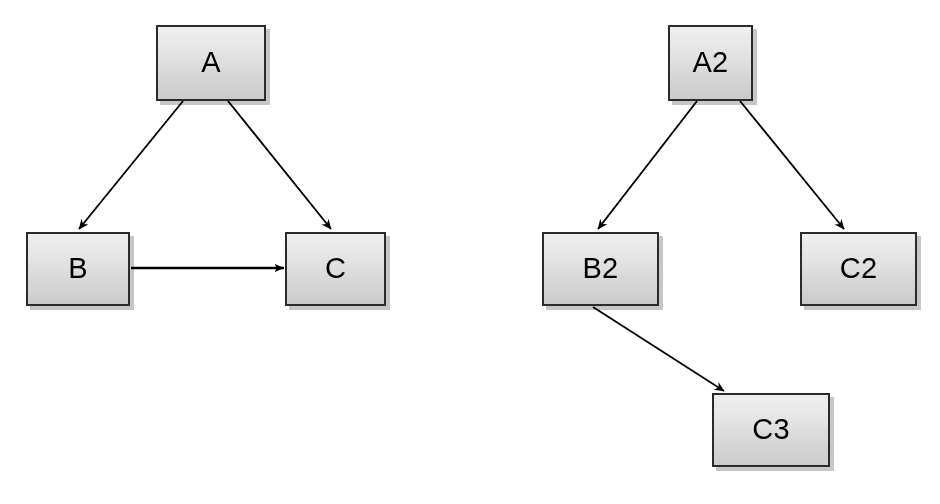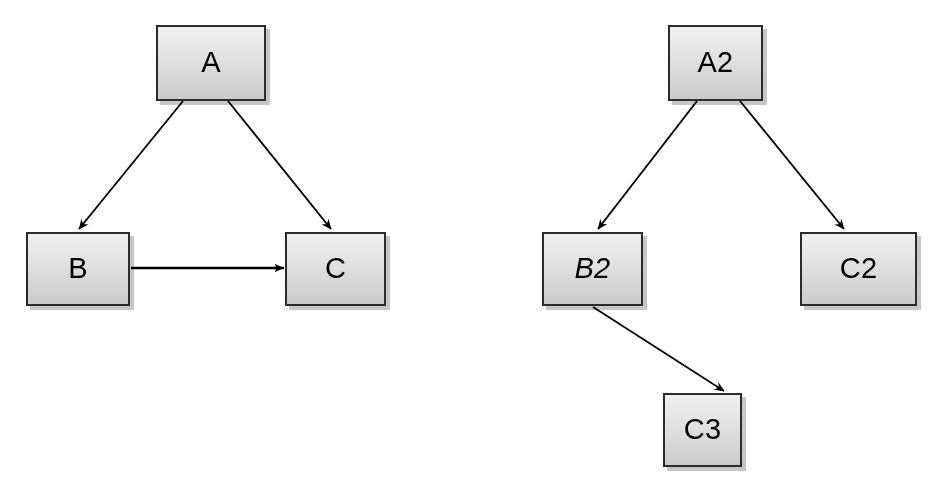--- a/index.html
+++ b/index.html
@@ -82,29 +82,29 @@
   </div>
 
   <div class="node" style="left:26px; top:232px; width:104px; height:74px;">
     <span class="node-label">B</span>
   </div>
 
   <div class="node" style="left:285px; top:232px; width:101px; height:74px;">
     <span class="node-label">C</span>
   </div>
 
-  <div class="node" style="left:668px; top:25px; width:95px; height:76px;">
+  <div class="node" style="left:668px; top:25px; width:85px; height:76px;">
     <span class="node-label">A2</span>
   </div>
 
-  <div class="node" style="left:542px; top:232px; width:101px; height:74px;font-style:italic;">
+  <div class="node" style="left:542px; top:232px; width:117px; height:74px;">
     <span class="node-label">B2</span>
   </div>
 
   <div class="node" style="left:800px; top:232px; width:117px; height:74px;">
     <span class="node-label">C2</span>
   </div>
 
-  <div class="node" style="left:663px; top:393px; width:79px; height:74px;text-align:center;">
+  <div class="node" style="left:712px; top:393px; width:118px; height:74px;text-align:center;">
     <span class="node-label">C3</span>
   </div>
 
 </div>
 
 </body></html>

